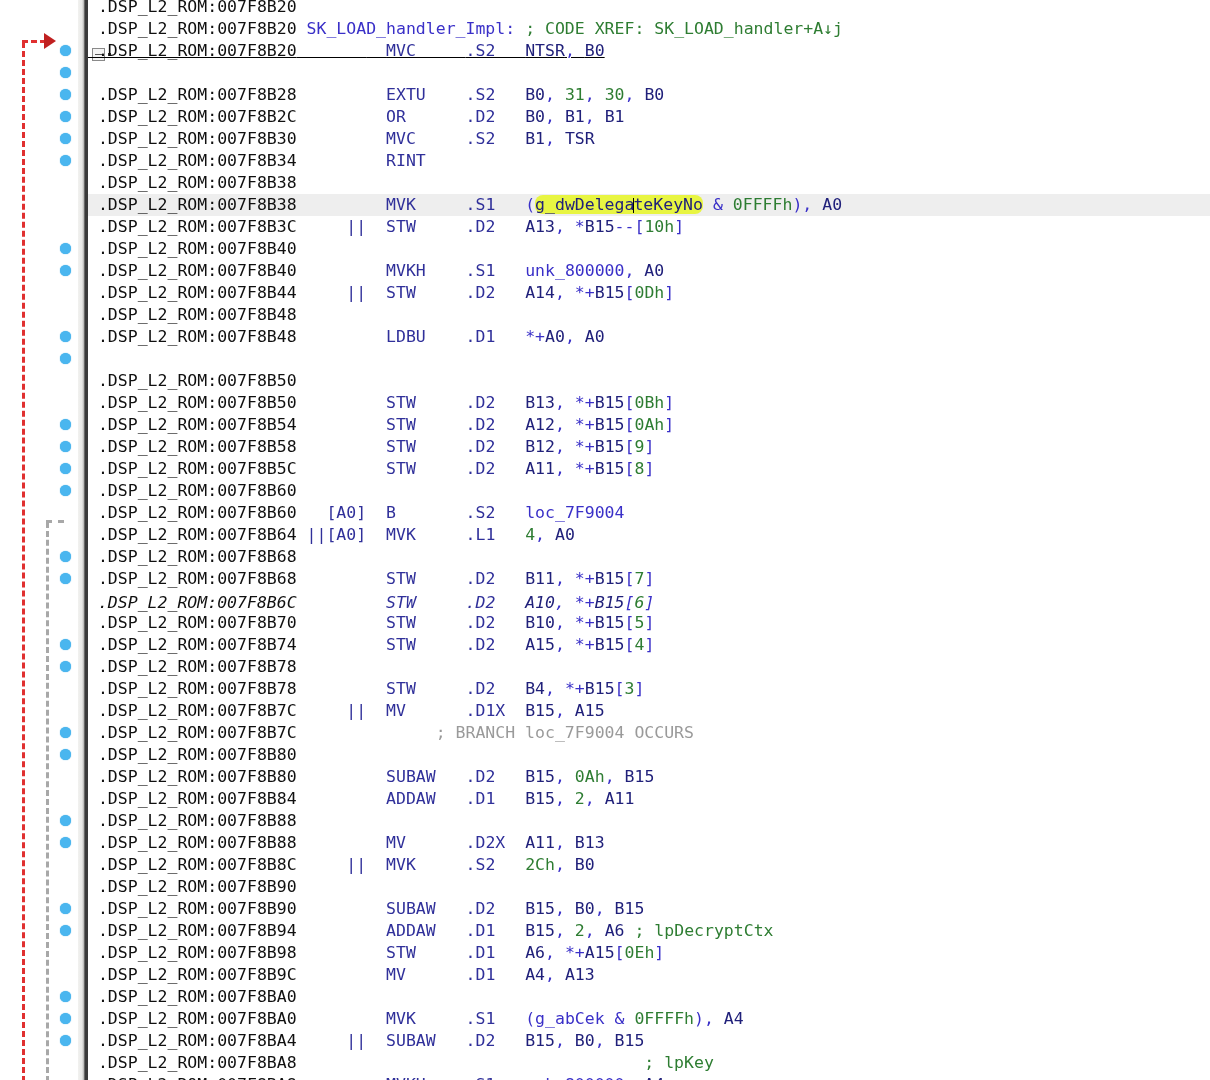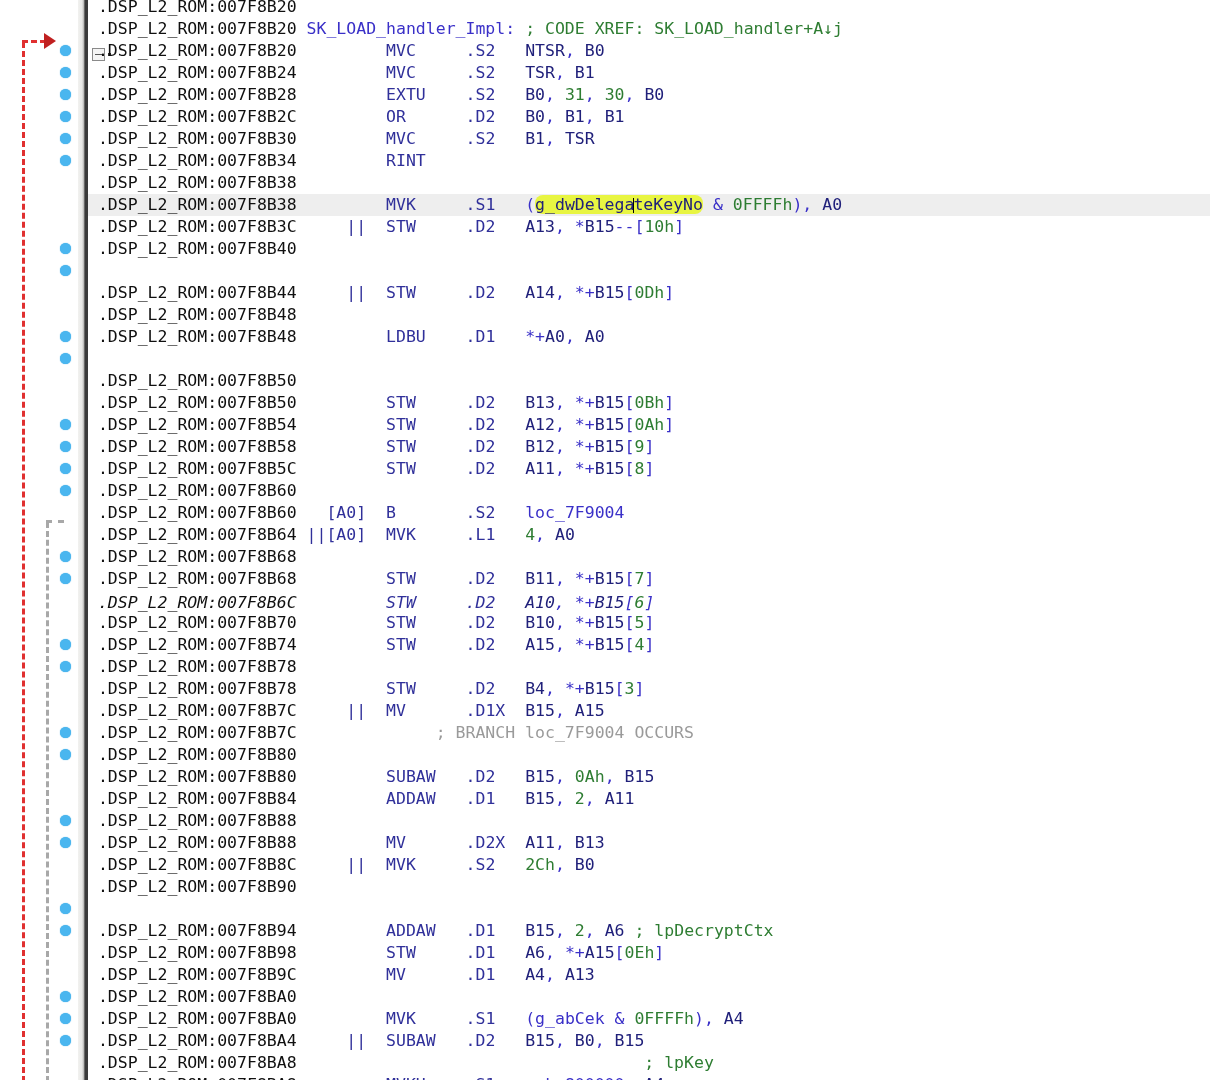--- a/index.html
+++ b/index.html
@@ -186,30 +186,30 @@
     </div>
   <div id="gutter-splitter"></div>
   <div id="text-left-border"></div>
 
   <div id="collapse-box"></div>
   <div id="collapse-dot"></div>
 
   <div id="code-area">
       <div class="line" style="top: -4px;"><span class="seg"> .DSP_L2_ROM:007F8B20</span></div>
       <div class="line" style="top: 18px;"><span class="seg"> .DSP_L2_ROM:007F8B20</span><span class="par"> </span><span class="name">SK_LOAD_handler_Impl:</span><span class="par"> </span><span class="cmt">; CODE XREF: SK_LOAD_handler+A↓j</span></div>
-      <div class="line" style="top: 40px;"><span class="seg"> .DSP_L2_ROM:007F8B20</span><span class="pipes">       </span><span class="par">  </span><span class="mnem">MVC     </span><span class="unit">.S2   </span><span><span class="reg">NTSR</span><span class="par">, </span><span class="reg">B0</span></span></div>
-      <div class="line" style="top: 62px;"><span class="seg"> .DSP_L2_ROM:007F8B24</span><span class="pipes">       </span><span class="par">  </span><span class="mnem">MVC     </span><span class="unit">.S2   </span><span><span class="reg">TSR</span><span class="par">, </span><span class="reg">B1</span></span></div>
+      <div class="line" style="top: 40px; text-decoration: underline;"><span class="seg"> .DSP_L2_ROM:007F8B20</span><span class="pipes">       </span><span class="par">  </span><span class="mnem">MVC     </span><span class="unit">.S2   </span><span><span class="reg">NTSR</span><span class="par">, </span><span class="reg">B0</span></span></div>
       <div class="line" style="top: 84px;"><span class="seg"> .DSP_L2_ROM:007F8B28</span><span class="pipes">       </span><span class="par">  </span><span class="mnem">EXTU    </span><span class="unit">.S2   </span><span><span class="reg">B0</span><span class="par">, </span><span class="num">31</span><span class="par">, </span><span class="num">30</span><span class="par">, </span><span class="reg">B0</span></span></div>
       <div class="line" style="top: 106px;"><span class="seg"> .DSP_L2_ROM:007F8B2C</span><span class="pipes">       </span><span class="par">  </span><span class="mnem">OR      </span><span class="unit">.D2   </span><span><span class="reg">B0</span><span class="par">, </span><span class="reg">B1</span><span class="par">, </span><span class="reg">B1</span></span></div>
       <div class="line" style="top: 128px;"><span class="seg"> .DSP_L2_ROM:007F8B30</span><span class="pipes">       </span><span class="par">  </span><span class="mnem">MVC     </span><span class="unit">.S2   </span><span><span class="reg">B1</span><span class="par">, </span><span class="reg">TSR</span></span></div>
       <div class="line" style="top: 150px;"><span class="seg"> .DSP_L2_ROM:007F8B34</span><span class="pipes">       </span><span class="par">  </span><span class="mnem">RINT    </span><span class="unit">      </span></div>
       <div class="line" style="top: 172px;"><span class="seg"> .DSP_L2_ROM:007F8B38</span></div>
       <div class="line highlight" style="top: 194px;"><span class="seg"> .DSP_L2_ROM:007F8B38</span><span class="pipes">       </span><span class="par">  </span><span class="mnem">MVK     </span><span class="unit">.S1   </span><span><span class="par">(</span><span class="hl">g_dwDelega<span class="caret"></span>teKeyNo</span><span class="par"> &amp; </span><span class="num">0FFFFh</span><span class="par">), </span><span class="reg">A0</span></span></div>
       <div class="line" style="top: 216px;"><span class="seg"> .DSP_L2_ROM:007F8B3C</span><span class="pipes">     ||</span><span class="par">  </span><span class="mnem">STW     </span><span class="unit">.D2   </span><span><span class="reg">A13</span><span class="par">, *</span><span class="reg">B15</span><span class="par">--[</span><span class="num">10h</span><span class="par">]</span></span></div>
       <div class="line" style="top: 238px;"><span class="seg"> .DSP_L2_ROM:007F8B40</span></div>
+      <div class="line" style="top: 260px;"><span class="seg"> .DSP_L2_ROM:007F8B40</span><span class="pipes">       </span><span class="par">  </span><span class="mnem">MVKH    </span><span class="unit">.S1   </span><span><span class="dref">unk_800000</span><span class="par">, </span><span class="reg">A0</span></span></div>
       <div class="line" style="top: 282px;"><span class="seg"> .DSP_L2_ROM:007F8B44</span><span class="pipes">     ||</span><span class="par">  </span><span class="mnem">STW     </span><span class="unit">.D2   </span><span><span class="reg">A14</span><span class="par">, *+</span><span class="reg">B15</span><span class="par">[</span><span class="num">0Dh</span><span class="par">]</span></span></div>
       <div class="line" style="top: 304px;"><span class="seg"> .DSP_L2_ROM:007F8B48</span></div>
       <div class="line" style="top: 326px;"><span class="seg"> .DSP_L2_ROM:007F8B48</span><span class="pipes">       </span><span class="par">  </span><span class="mnem">LDBU    </span><span class="unit">.D1   </span><span><span class="par">*+</span><span class="reg">A0</span><span class="par">, </span><span class="reg">A0</span></span></div>
       <div class="line" style="top: 370px;"><span class="seg"> .DSP_L2_ROM:007F8B50</span></div>
       <div class="line" style="top: 392px;"><span class="seg"> .DSP_L2_ROM:007F8B50</span><span class="pipes">       </span><span class="par">  </span><span class="mnem">STW     </span><span class="unit">.D2   </span><span><span class="reg">B13</span><span class="par">, *+</span><span class="reg">B15</span><span class="par">[</span><span class="num">0Bh</span><span class="par">]</span></span></div>
       <div class="line" style="top: 414px;"><span class="seg"> .DSP_L2_ROM:007F8B54</span><span class="pipes">       </span><span class="par">  </span><span class="mnem">STW     </span><span class="unit">.D2   </span><span><span class="reg">A12</span><span class="par">, *+</span><span class="reg">B15</span><span class="par">[</span><span class="num">0Ah</span><span class="par">]</span></span></div>
       <div class="line" style="top: 436px;"><span class="seg"> .DSP_L2_ROM:007F8B58</span><span class="pipes">       </span><span class="par">  </span><span class="mnem">STW     </span><span class="unit">.D2   </span><span><span class="reg">B12</span><span class="par">, *+</span><span class="reg">B15</span><span class="par">[</span><span class="num">9</span><span class="par">]</span></span></div>
       <div class="line" style="top: 458px;"><span class="seg"> .DSP_L2_ROM:007F8B5C</span><span class="pipes">       </span><span class="par">  </span><span class="mnem">STW     </span><span class="unit">.D2   </span><span><span class="reg">A11</span><span class="par">, *+</span><span class="reg">B15</span><span class="par">[</span><span class="num">8</span><span class="par">]</span></span></div>
       <div class="line" style="top: 480px;"><span class="seg"> .DSP_L2_ROM:007F8B60</span></div>
       <div class="line" style="top: 502px;"><span class="seg"> .DSP_L2_ROM:007F8B60</span><span class="pipes">   [A0]</span><span class="par">  </span><span class="mnem">B       </span><span class="unit">.S2   </span><span><span class="dref">loc_7F9004</span></span></div>
@@ -223,20 +223,21 @@
       <div class="line" style="top: 678px;"><span class="seg"> .DSP_L2_ROM:007F8B78</span><span class="pipes">       </span><span class="par">  </span><span class="mnem">STW     </span><span class="unit">.D2   </span><span><span class="reg">B4</span><span class="par">, *+</span><span class="reg">B15</span><span class="par">[</span><span class="num">3</span><span class="par">]</span></span></div>
       <div class="line" style="top: 700px;"><span class="seg"> .DSP_L2_ROM:007F8B7C</span><span class="pipes">     ||</span><span class="par">  </span><span class="mnem">MV      </span><span class="unit">.D1X  </span><span><span class="reg">B15</span><span class="par">, </span><span class="reg">A15</span></span></div>
       <div class="line" style="top: 722px;"><span class="seg"> .DSP_L2_ROM:007F8B7C</span><span class="par">              </span><span class="cmtg">; BRANCH loc_7F9004 OCCURS</span></div>
       <div class="line" style="top: 744px;"><span class="seg"> .DSP_L2_ROM:007F8B80</span></div>
       <div class="line" style="top: 766px;"><span class="seg"> .DSP_L2_ROM:007F8B80</span><span class="pipes">       </span><span class="par">  </span><span class="mnem">SUBAW   </span><span class="unit">.D2   </span><span><span class="reg">B15</span><span class="par">, </span><span class="num">0Ah</span><span class="par">, </span><span class="reg">B15</span></span></div>
       <div class="line" style="top: 788px;"><span class="seg"> .DSP_L2_ROM:007F8B84</span><span class="pipes">       </span><span class="par">  </span><span class="mnem">ADDAW   </span><span class="unit">.D1   </span><span><span class="reg">B15</span><span class="par">, </span><span class="num">2</span><span class="par">, </span><span class="reg">A11</span></span></div>
       <div class="line" style="top: 810px;"><span class="seg"> .DSP_L2_ROM:007F8B88</span></div>
       <div class="line" style="top: 832px;"><span class="seg"> .DSP_L2_ROM:007F8B88</span><span class="pipes">       </span><span class="par">  </span><span class="mnem">MV      </span><span class="unit">.D2X  </span><span><span class="reg">A11</span><span class="par">, </span><span class="reg">B13</span></span></div>
       <div class="line" style="top: 854px;"><span class="seg"> .DSP_L2_ROM:007F8B8C</span><span class="pipes">     ||</span><span class="par">  </span><span class="mnem">MVK     </span><span class="unit">.S2   </span><span><span class="num">2Ch</span><span class="par">, </span><span class="reg">B0</span></span></div>
       <div class="line" style="top: 876px;"><span class="seg"> .DSP_L2_ROM:007F8B90</span></div>
+      <div class="line" style="top: 898px;"><span class="seg"> .DSP_L2_ROM:007F8B90</span><span class="pipes">       </span><span class="par">  </span><span class="mnem">SUBAW   </span><span class="unit">.D2   </span><span><span class="reg">B15</span><span class="par">, </span><span class="reg">B0</span><span class="par">, </span><span class="reg">B15</span></span></div>
       <div class="line" style="top: 920px;"><span class="seg"> .DSP_L2_ROM:007F8B94</span><span class="pipes">       </span><span class="par">  </span><span class="mnem">ADDAW   </span><span class="unit">.D1   </span><span><span class="reg">B15</span><span class="par">, </span><span class="num">2</span><span class="par">, </span><span class="reg">A6</span><span class="par"> </span><span class="cmt">; </span><span class="cmt">lpDecryptCtx</span></span></div>
       <div class="line" style="top: 942px;"><span class="seg"> .DSP_L2_ROM:007F8B98</span><span class="pipes">       </span><span class="par">  </span><span class="mnem">STW     </span><span class="unit">.D1   </span><span><span class="reg">A6</span><span class="par">, *+</span><span class="reg">A15</span><span class="par">[</span><span class="num">0Eh</span><span class="par">]</span></span></div>
       <div class="line" style="top: 964px;"><span class="seg"> .DSP_L2_ROM:007F8B9C</span><span class="pipes">       </span><span class="par">  </span><span class="mnem">MV      </span><span class="unit">.D1   </span><span><span class="reg">A4</span><span class="par">, </span><span class="reg">A13</span></span></div>
       <div class="line" style="top: 986px;"><span class="seg"> .DSP_L2_ROM:007F8BA0</span></div>
       <div class="line" style="top: 1008px;"><span class="seg"> .DSP_L2_ROM:007F8BA0</span><span class="pipes">       </span><span class="par">  </span><span class="mnem">MVK     </span><span class="unit">.S1   </span><span><span class="par">(</span><span class="dref">g_abCek</span><span class="par"> &amp; </span><span class="num">0FFFFh</span><span class="par">), </span><span class="reg">A4</span></span></div>
       <div class="line" style="top: 1030px;"><span class="seg"> .DSP_L2_ROM:007F8BA4</span><span class="pipes">     ||</span><span class="par">  </span><span class="mnem">SUBAW   </span><span class="unit">.D2   </span><span><span class="reg">B15</span><span class="par">, </span><span class="reg">B0</span><span class="par">, </span><span class="reg">B15</span></span></div>
       <div class="line" style="top: 1052px;"><span class="seg"> .DSP_L2_ROM:007F8BA8</span><span class="par">                                   </span><span class="cmt">; lpKey</span></div>
       <div class="line" style="top: 1074px;"><span class="seg"> .DSP_L2_ROM:007F8BA8</span><span class="pipes">       </span><span class="par">  </span><span class="mnem">MVKH    </span><span class="unit">.S1   </span><span><span class="dref">unk_800000</span><span class="par">, </span><span class="reg">A4</span></span></div>
     </div>
 

